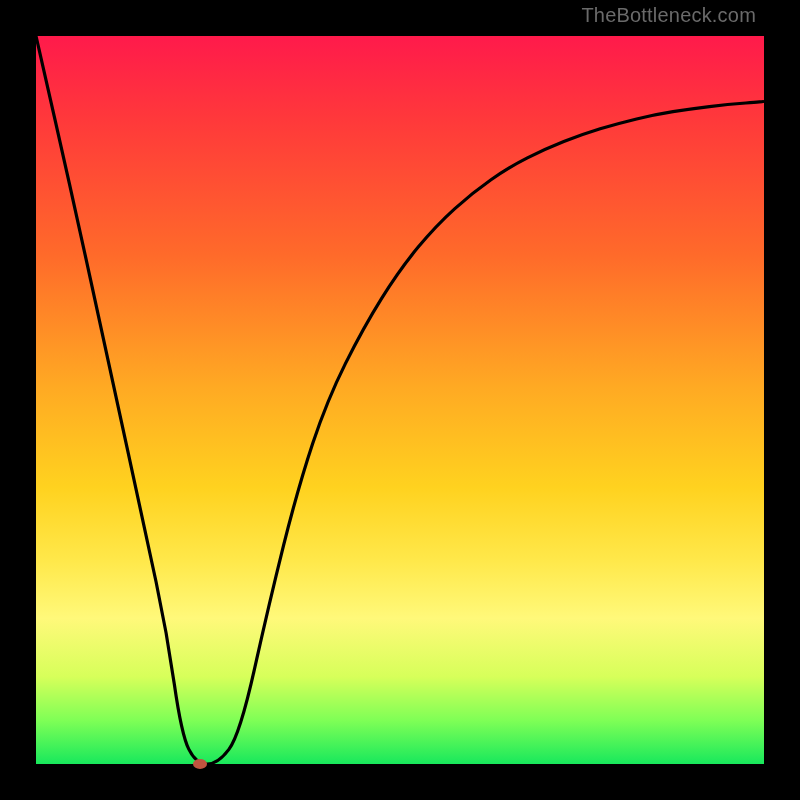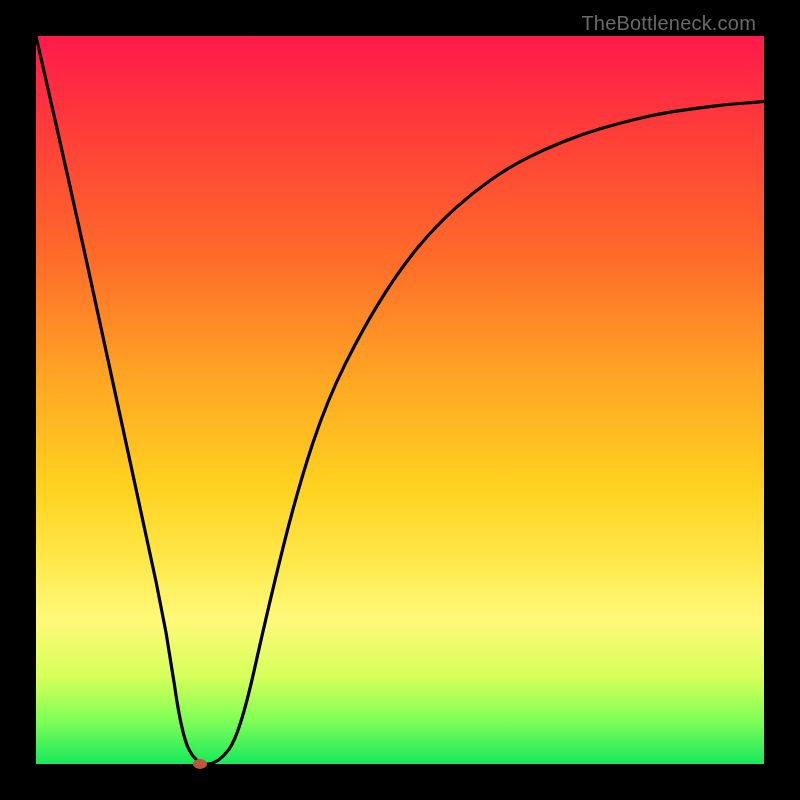--- a/index.html
+++ b/index.html
@@ -38,21 +38,20 @@
   }
   .watermark {
     position: absolute;
     top: 4px;
     right: 44px;
     color: #6a6a6a;
     font-size: 20px;
     font-weight: 500;
     letter-spacing: 0.2px;
     user-select: none;
-    margin-top: 8px;
   }
   .marker {
     position: absolute;
     width: 14px;
     height: 10px;
     border-radius: 50% / 50%;
     background: #c0543f;
     transform: translate(-50%, -50%);
   }
   svg.curve {

